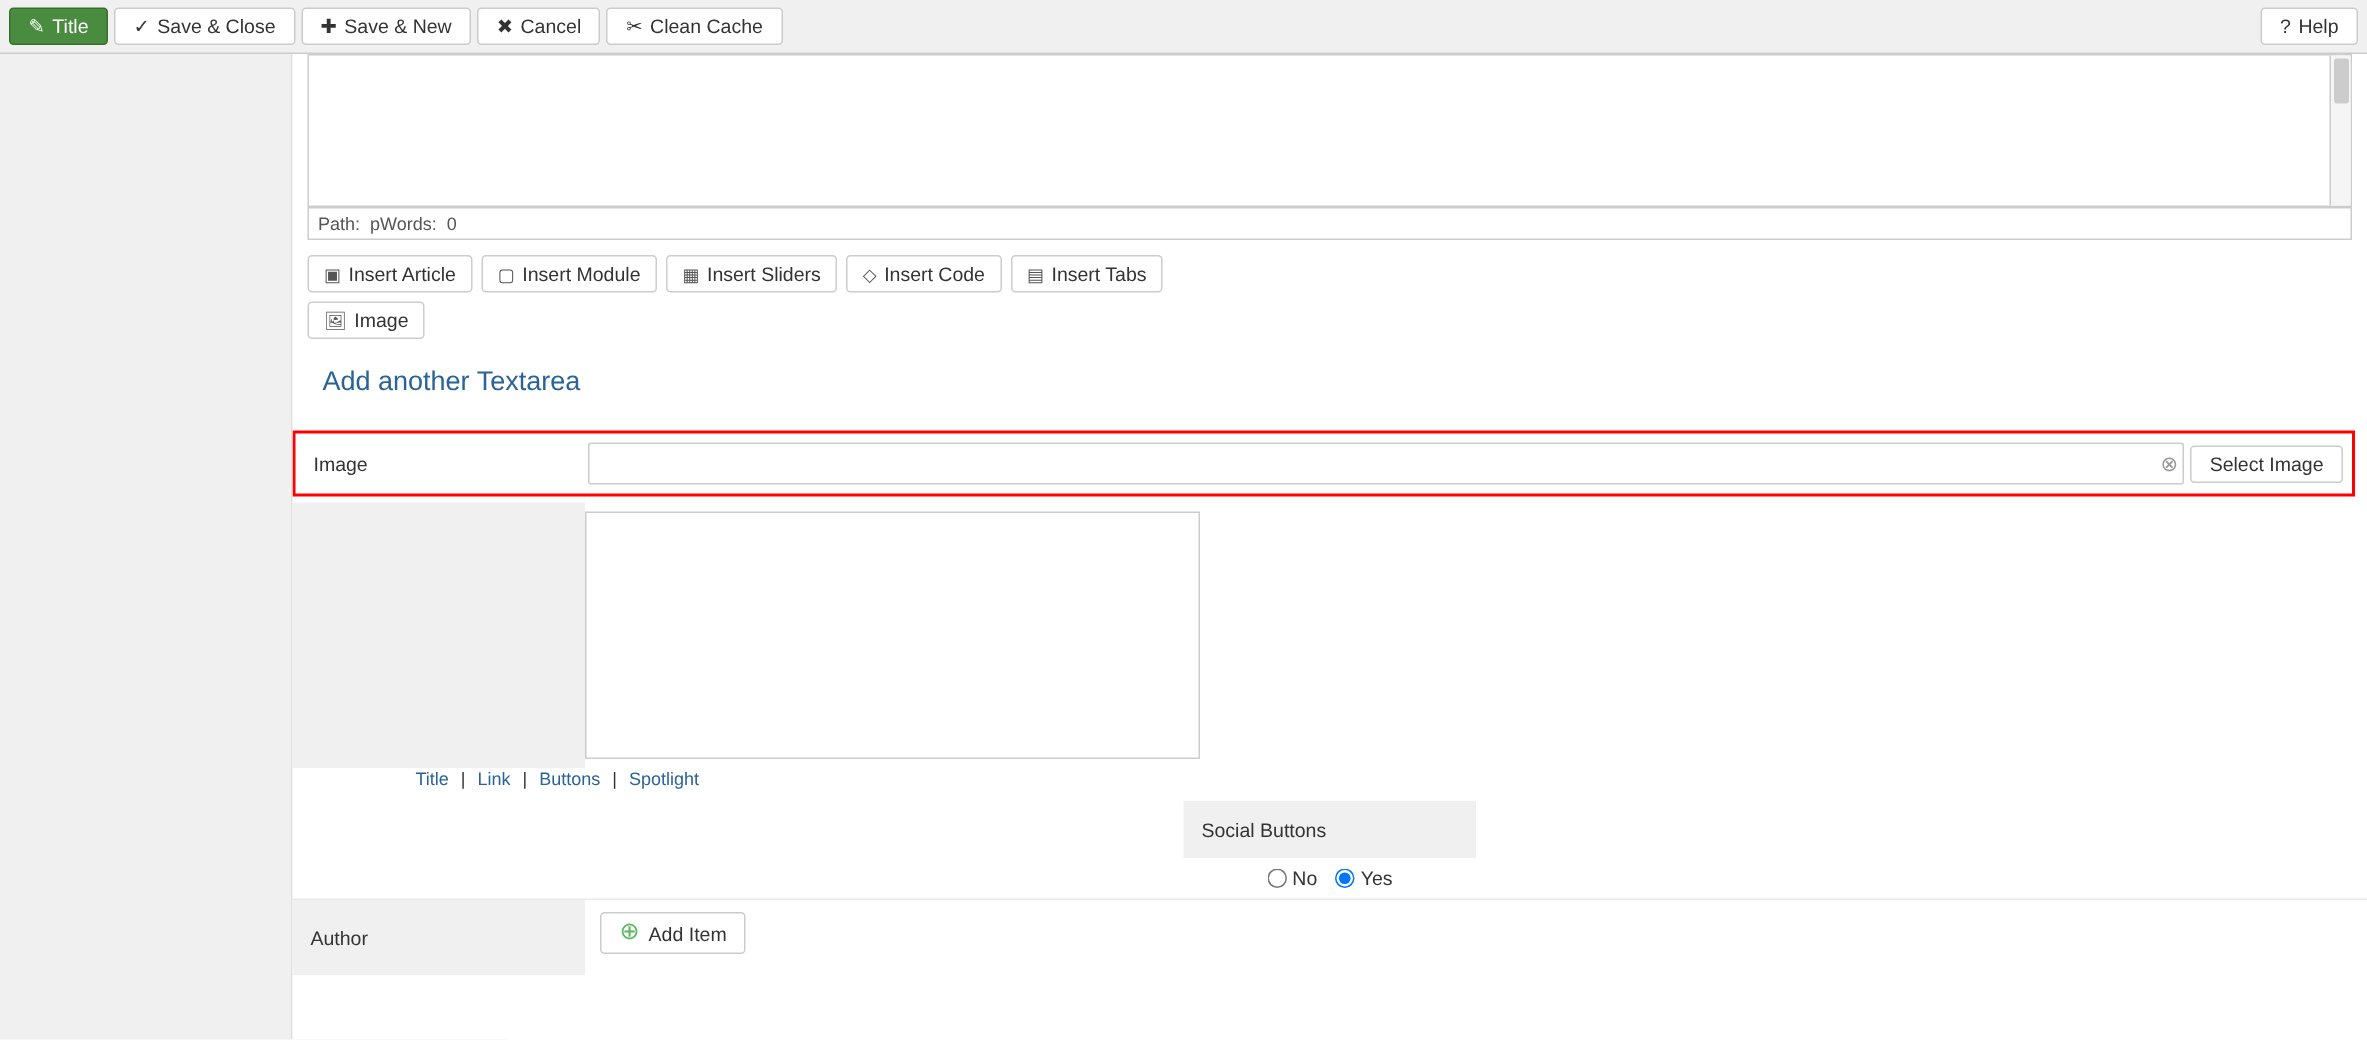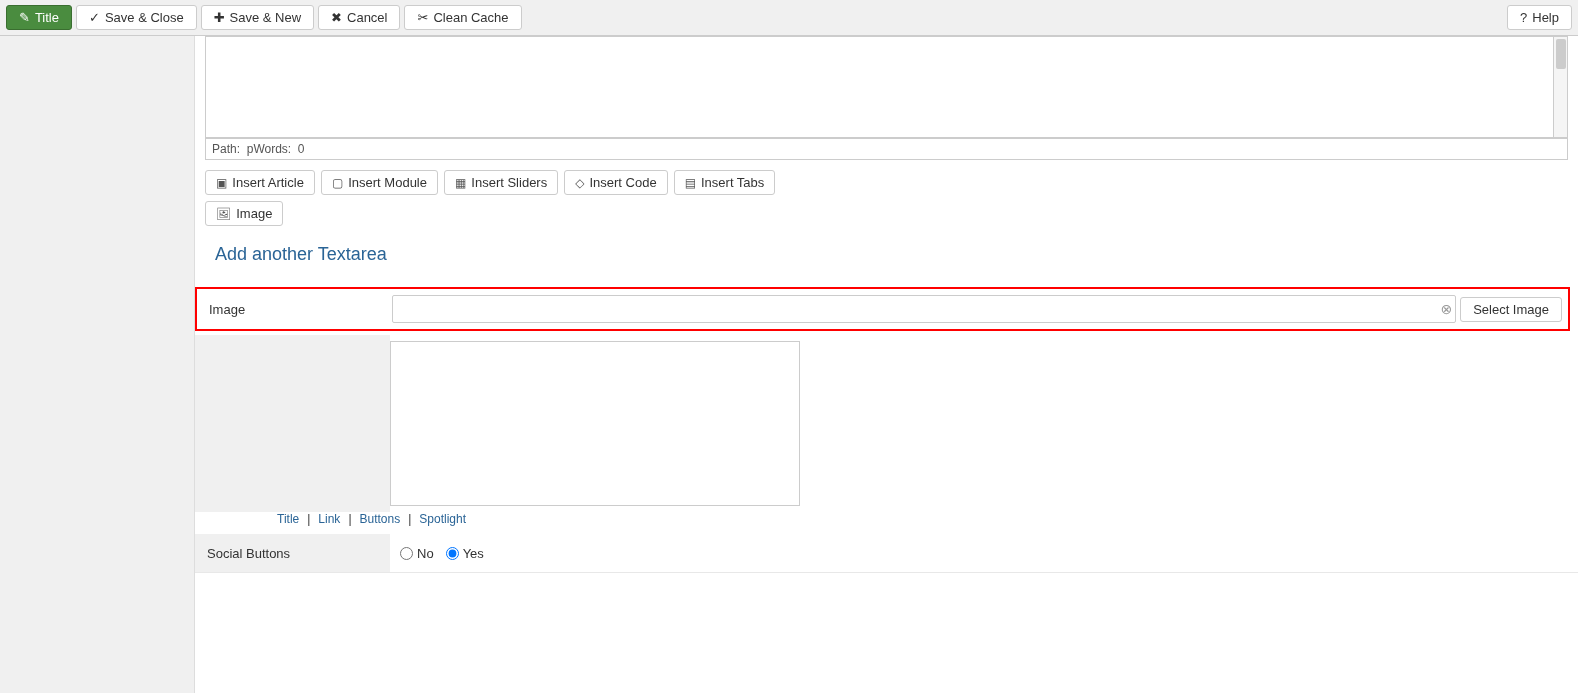--- a/index.html
+++ b/index.html
@@ -227,20 +227,21 @@
       text-decoration: none;
       cursor: pointer;
     }
 
     
     .form-row {
       display: flex;
       align-items: center;
       border-bottom: 1px solid #e8e8e8;
       min-height: 38px;
+      flex-direction: column;
     }
     .form-label {
       width: 195px;
       padding-left: 12px;
       font-size: 13px;
       color: #333;
       font-weight: normal;
       flex-shrink: 0;
       background: #f0f0f0;
       height: 100%;
@@ -446,15 +447,26 @@
             <span>No</span>
           </label>
           <label class="radio-option">
             <input type="radio" class="radio-input" name="social" value="Yes" checked="" style="">
             <span>Yes</span>
           </label>
         </div>
       </div>
     </div>
 
+    <div class="author-row">
+      <div class="author-label">
+        <span>Author</span>
+      </div>
+      <div class="author-value">
+        <button class="add-item-btn">
+          <span class="add-item-icon">⊕</span>
+          <span>Add Item</span>
+        </button>
+      </div>
+    </div>
 
   </div>
 </div>
 
 </body></html>

